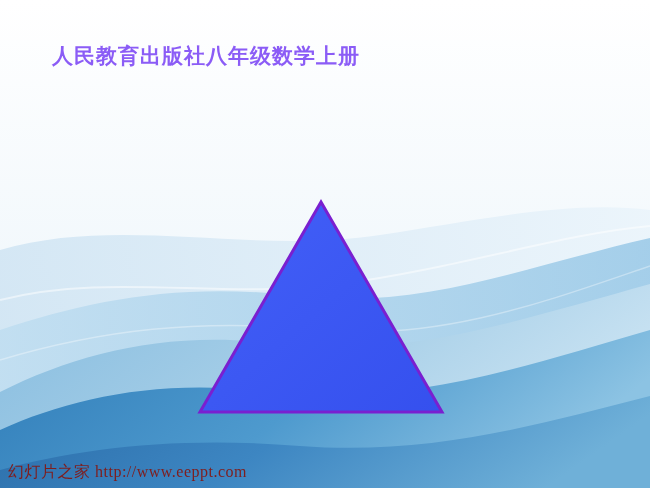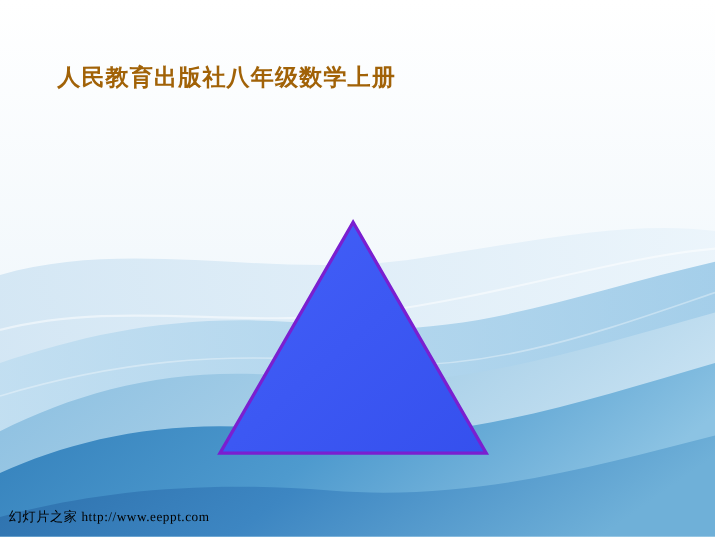--- a/index.html
+++ b/index.html
@@ -19,26 +19,26 @@
     position: absolute;
     left: 0;
     top: 0;
     width: 650px;
     height: 488px;
     display: block;
   }
   .subtitle {
     position: absolute;
     left: 52px;
-    top: 56px;
+    top: 42px;
     font-family: "Liberation Serif", serif;
     font-weight: bold;
     font-size: 21px;
     letter-spacing: 1px;
-    color: #a16207;
+    color: #8b5cf6;
     white-space: nowrap;
   }
   .title {
     position: absolute;
     left: 78px;
     top: 118px;
     font-family: "Liberation Serif", serif;
     font-weight: bold;
     font-size: 30px;
     letter-spacing: 1px;
@@ -48,22 +48,22 @@
       1px 0 0 #b03030,
       -1px 0 0 #b03030,
       0 1px 0 #b03030,
       0 -1px 0 #b03030;
   }
   .watermark {
     position: absolute;
     left: 8px;
     top: 462px;
     font-family: "Liberation Serif", serif;
-    font-size: 12px;
-    color: #000000;
+    font-size: 16px;
+    color: #7f1d1d;
     white-space: nowrap;
     letter-spacing: 0.5px;
   }
   .triangle-wrap {
     position: absolute;
     left: 196px;
     top: 198px;
     width: 250px;
     height: 218px;
   }

